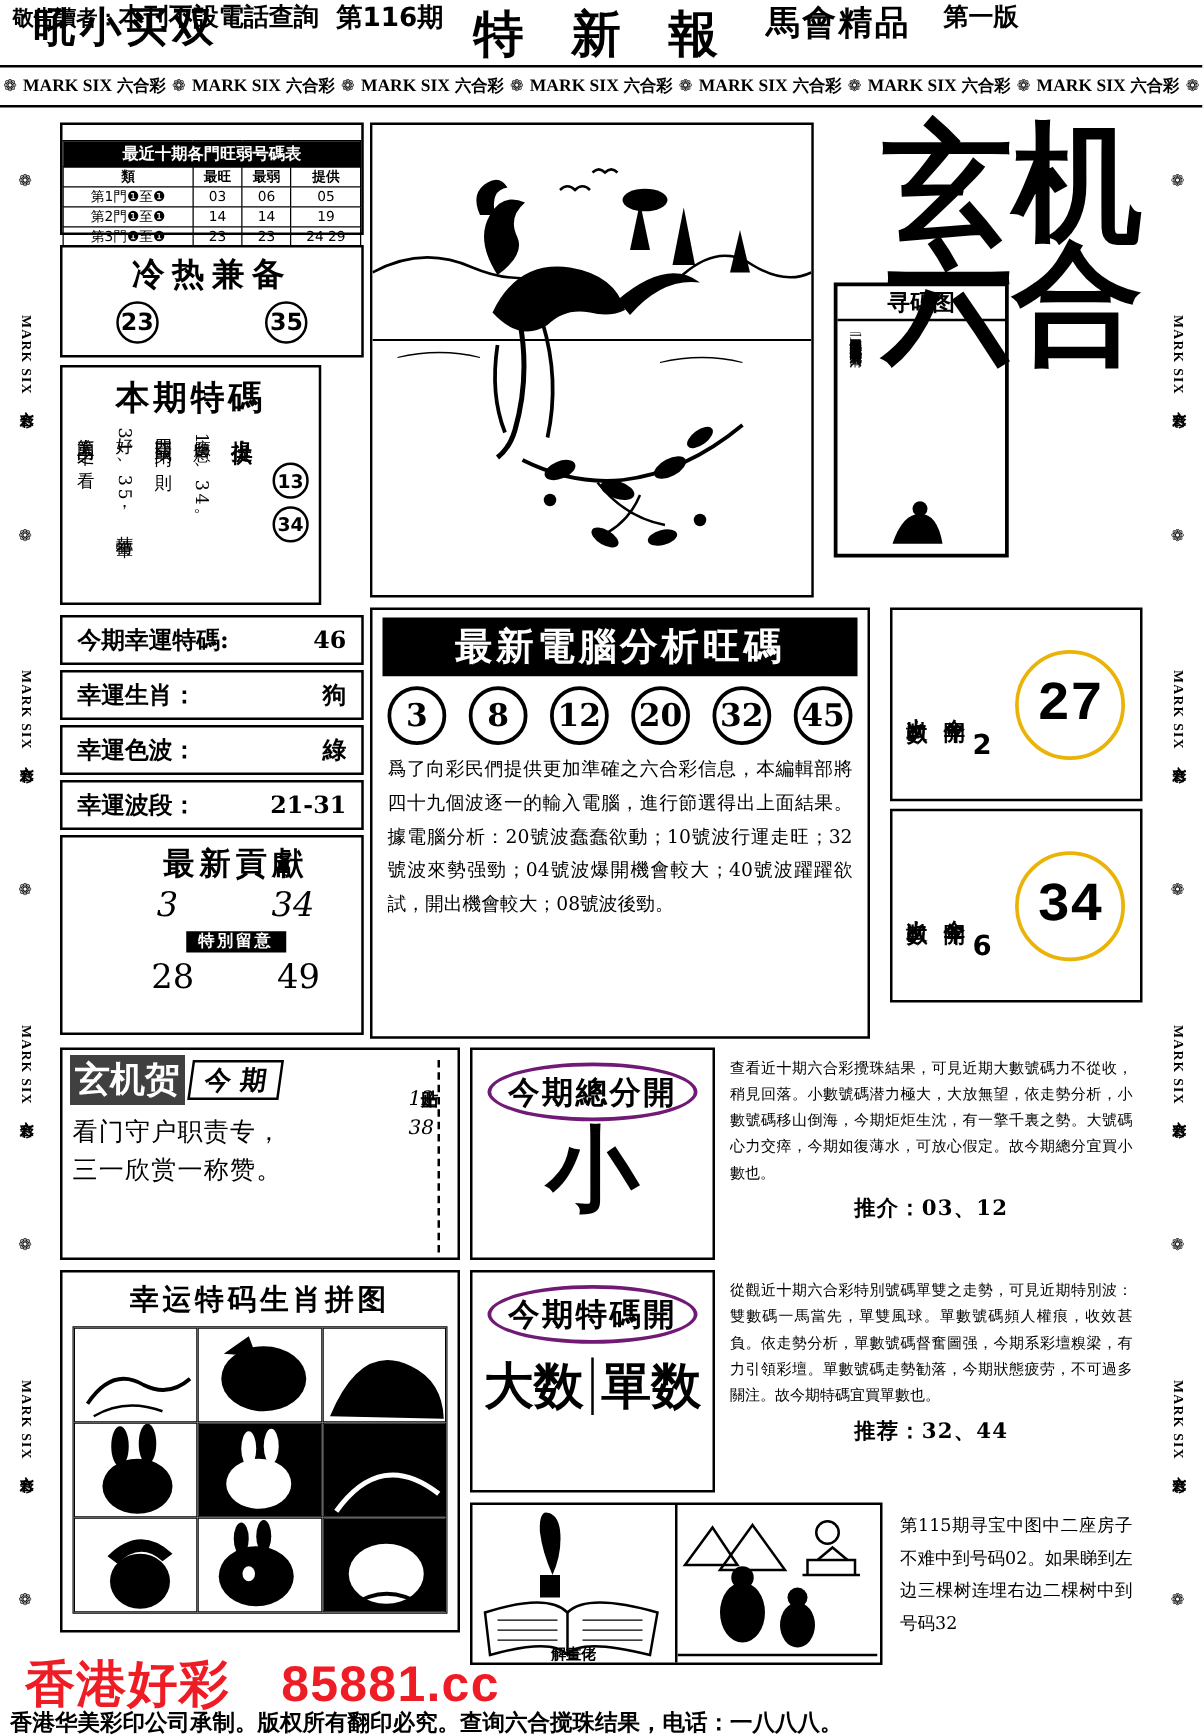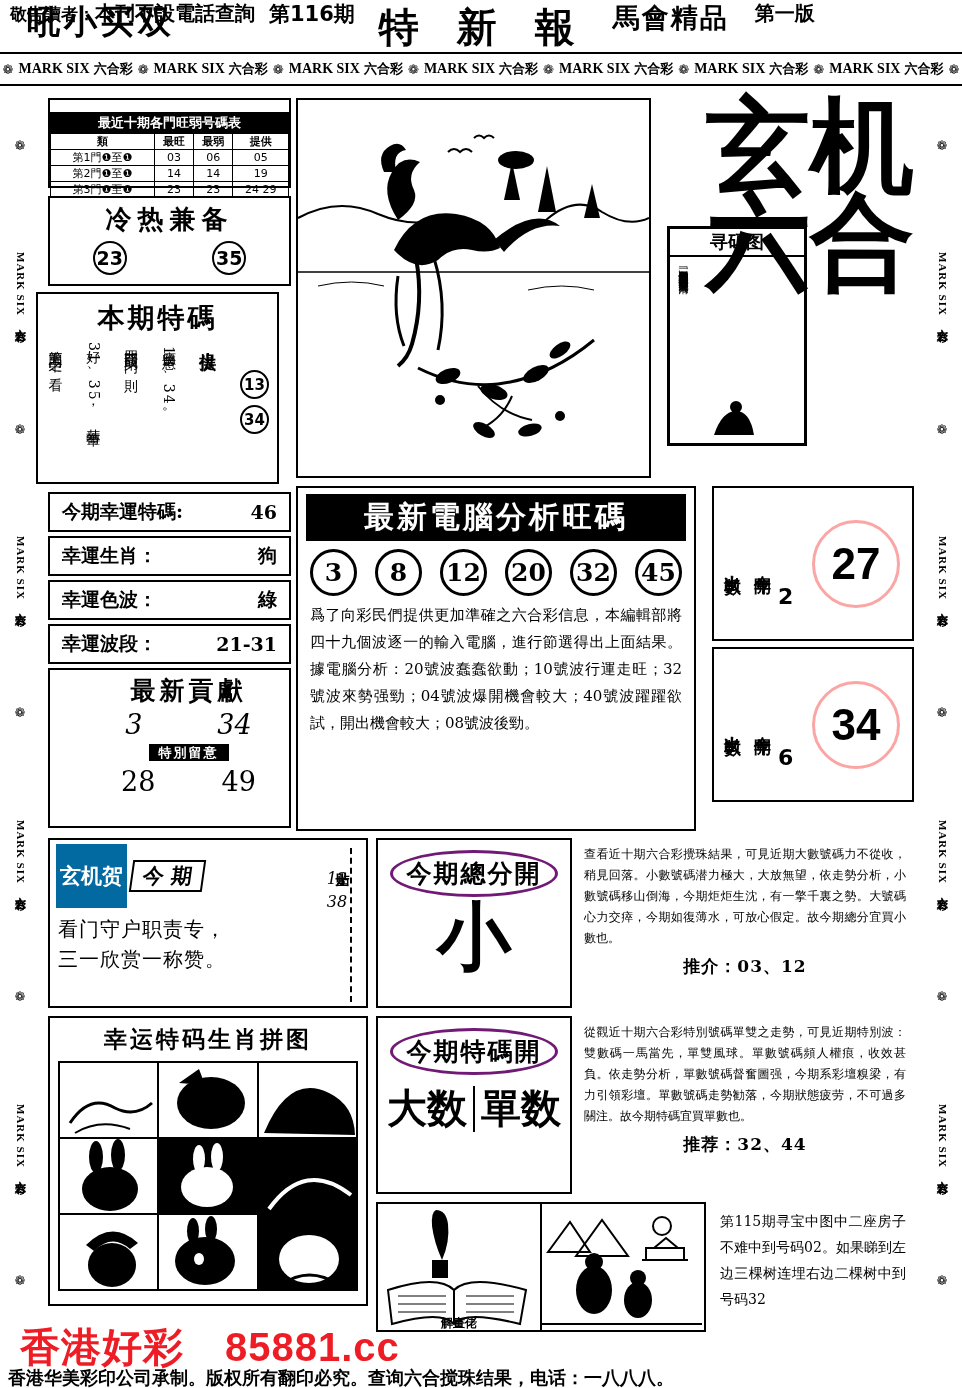--- a/index.html
+++ b/index.html
@@ -69,21 +69,21 @@
   #cold-hot .t { text-align:center; font-size:26px; font-weight:bold; letter-spacing:6px;
     font-family:"DejaVu Serif","Liberation Serif",serif; margin-top:4px;}
   #cold-hot .nums { display:flex; justify-content:space-around; margin-top:4px; }
   .circ {
     display:inline-flex; align-items:center; justify-content:center;
     border:2px solid #000; border-radius:50%;
     width:34px; height:34px; font-size:19px; font-weight:bold;
   }
 
   
-  #tema { left:36px; top:292px; width:243px; height:192px; }
+  #tema { left:48px; top:292px; width:209px; height:192px; }
   #tema .title { text-align:center; font-size:27px; font-weight:bold;
     font-family:"DejaVu Serif","Liberation Serif",serif; letter-spacing:3px; margin-top:6px;}
   #tema .vcols { display:flex; justify-content:space-between; padding:4px 8px 0 8px; height:148px;}
   #tema .vtext { writing-mode:vertical-rl; font-size:14px; line-height:20px; letter-spacing:2px;
     font-family:"DejaVu Serif","Liberation Serif",serif; }
   #tema .provide { display:flex; flex-direction:column; align-items:center; }
   #tema .provide .lbl { writing-mode:vertical-rl; font-size:17px; font-weight:bold; letter-spacing:2px;}
   #tema .sircs { display:flex; flex-direction:column; gap:6px; margin-left:2px; margin-top:30px;}
   .circ-sm { display:inline-flex; align-items:center; justify-content:center;
     border:2px solid #000; border-radius:50%; width:29px; height:29px; font-size:15px; font-weight:bold;}
@@ -104,21 +104,21 @@
   #gong .pair { display:flex; justify-content:space-around; font-size:27px;
     font-family:"DejaVu Serif","Liberation Serif",serif; font-style:italic; margin-top:2px;}
   #gong .ribbon { text-align:center; margin-top:2px; }
   #gong .ribbon span { background:#000; color:#fff; font-size:13px; font-weight:bold; padding:1px 10px; letter-spacing:2px;}
   #gong .pair2 { display:flex; justify-content:space-around; font-size:27px; margin-top:4px;
     font-family:"DejaVu Serif","Liberation Serif",serif;}
 
   
   #xuanji { left:48px; top:838px; width:320px; height:170px; }
   #xuanji .band { display:flex; align-items:center; padding:4px 6px 0 6px; }
-  #xuanji .b1 { background:#0369a1; color:#fff; font-size:21px; font-weight:bold; padding:18px 4px;
+  #xuanji .b1 { background:#404040; color:#fff; font-size:28px; font-weight:bold; padding:1px 4px;
     font-family:"DejaVu Serif","Liberation Serif",serif;}
   #xuanji .diamond { display:inline-block; border:2px solid #000; padding:0px 10px; transform:skewX(-8deg);
      margin-left:4px; font-size:21px; font-weight:bold; font-family:"DejaVu Serif","Liberation Serif",serif;}
   #xuanji .poem { font-size:20px; line-height:30px; padding:6px 8px; letter-spacing:1px;
     font-family:"DejaVu Serif","Liberation Serif",serif;}
   #xuanji .side { position:absolute; right:6px; top:6px; width:46px; text-align:center; }
   #xuanji .side .vl { writing-mode:vertical-rl; font-size:14px; font-weight:bold; margin-left:12px;}
   #xuanji .side .n { font-size:16px; font-style:italic; margin-top:4px;
     font-family:"DejaVu Serif","Liberation Serif",serif;}
   .dotline { position:absolute; left:300px; top:8px; height:154px; border-left:2px dashed #000;}
@@ -157,23 +157,23 @@
   #analysis .body { font-size:15px; line-height:27px; padding:6px 12px; text-align:justify;
     font-family:"DejaVu Serif","Liberation Serif",serif;}
 
   
   #stat1 { left:712px; top:486px; width:202px; height:155px; }
   #stat2 { left:712px; top:647px; width:202px; height:155px; }
   .stat-inner { display:flex; height:100%; align-items:center; }
   .stat-lbl { writing-mode:vertical-rl; font-size:17px; font-weight:bold; letter-spacing:2px;
     font-family:"DejaVu Serif","Liberation Serif",serif; margin-left:8px; line-height:22px;}
   .stat-num { font-size:22px; font-weight:bold; margin-left:4px; align-self:flex-end; margin-bottom:30px;}
-  .big-circ { width:88px; height:88px; border:3px solid #fca5a5; border-radius:50%;
+  .big-circ { width:88px; height:88px; border:3px solid #eab308; border-radius:50%;
     display:flex; align-items:center; justify-content:center; font-size:44px; font-weight:bold;
-    margin-left:auto; margin-right:12px; font-family:Liberation Sans, sans-serif;}
+    margin-left:auto; margin-right:12px; font-family:Liberation Mono, monospace;}
 
   
   #rightmid { left:712px; top:808px; width:202px; height:198px; border:none;}
   #rightmid .hdr { text-align:center; font-size:33px; font-weight:bold; letter-spacing:4px;
     font-family:"DejaVu Serif","Liberation Serif",serif;}
 
   
   #sum-open { left:376px; top:838px; width:196px; height:170px; }
   .oval { border:3px solid #701a75; border-radius:50%; text-align:center; font-size:25px; font-weight:bold;
     padding:4px 0; margin:10px 12px 0 12px; letter-spacing:2px;

